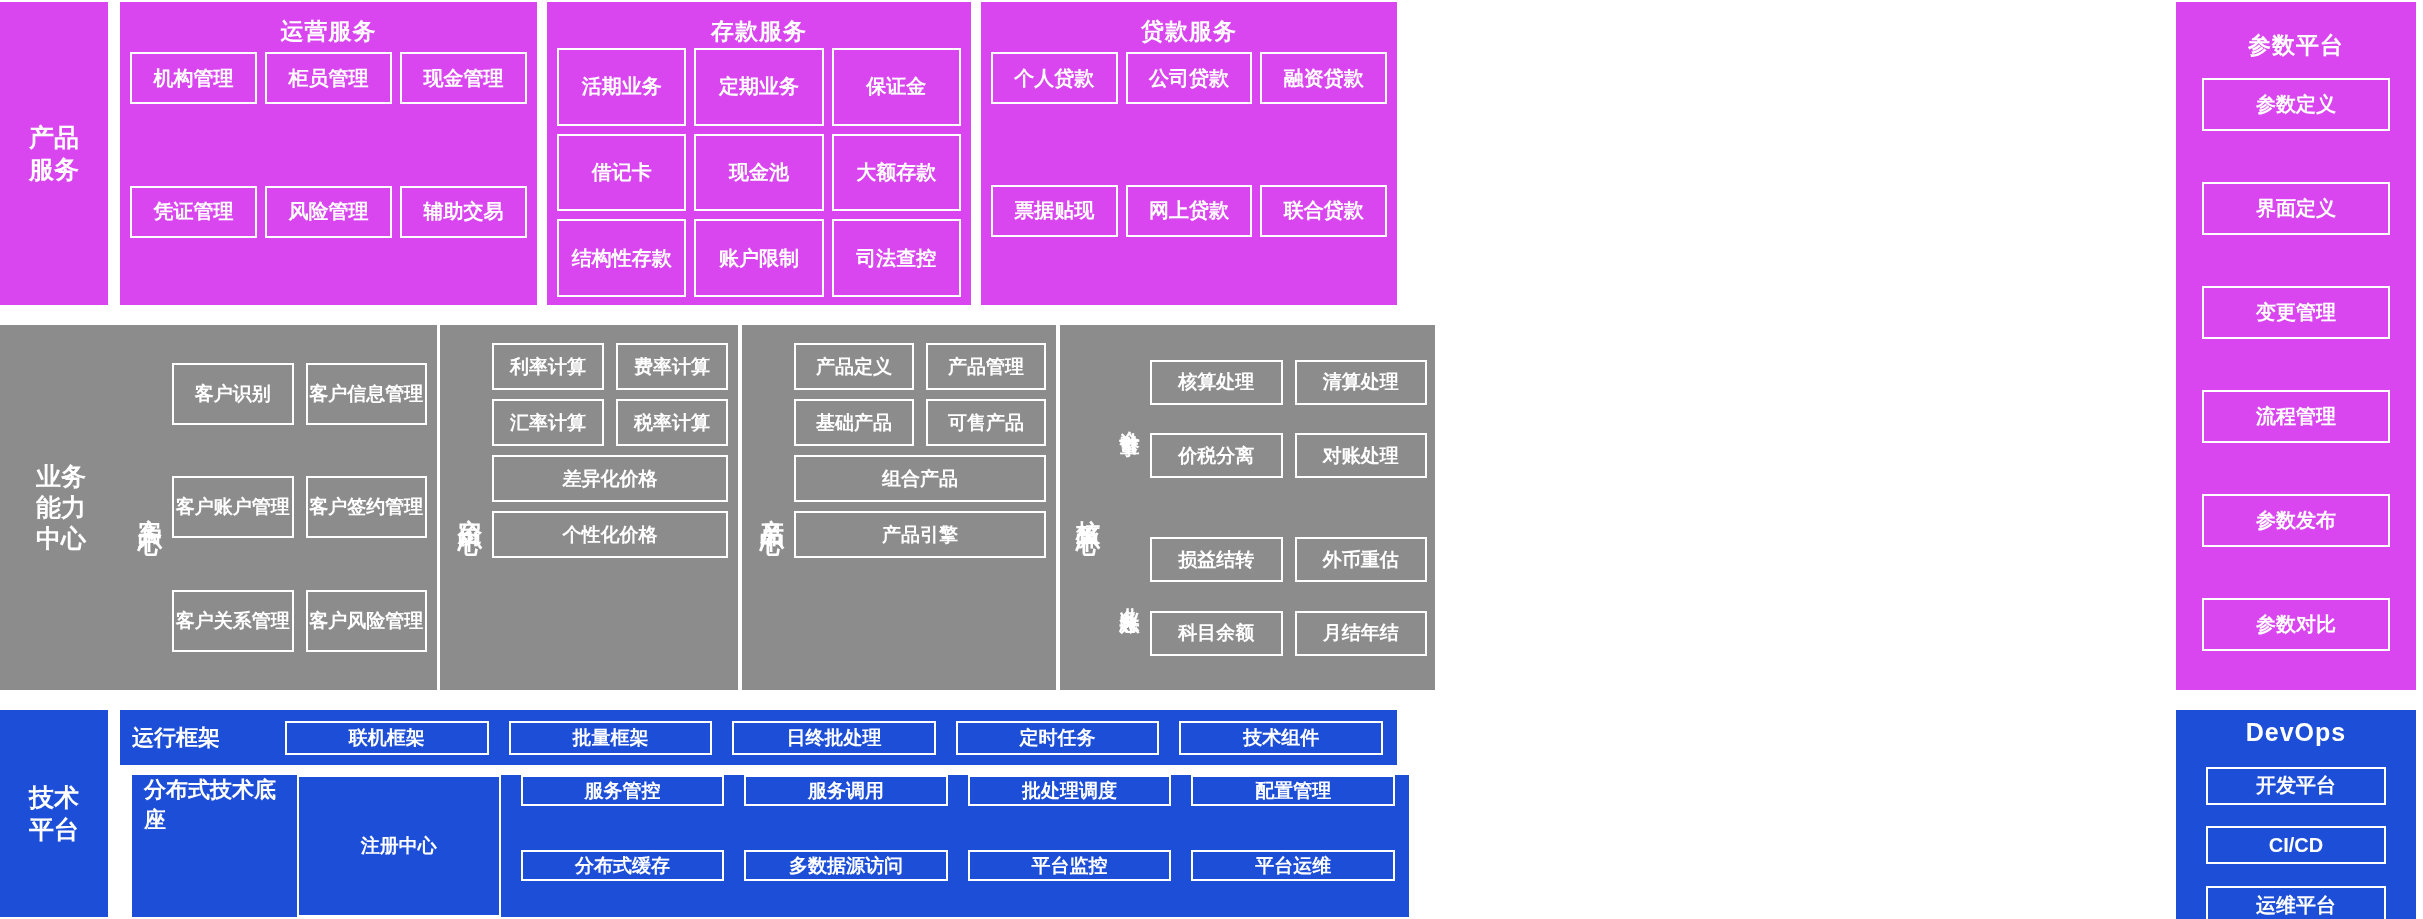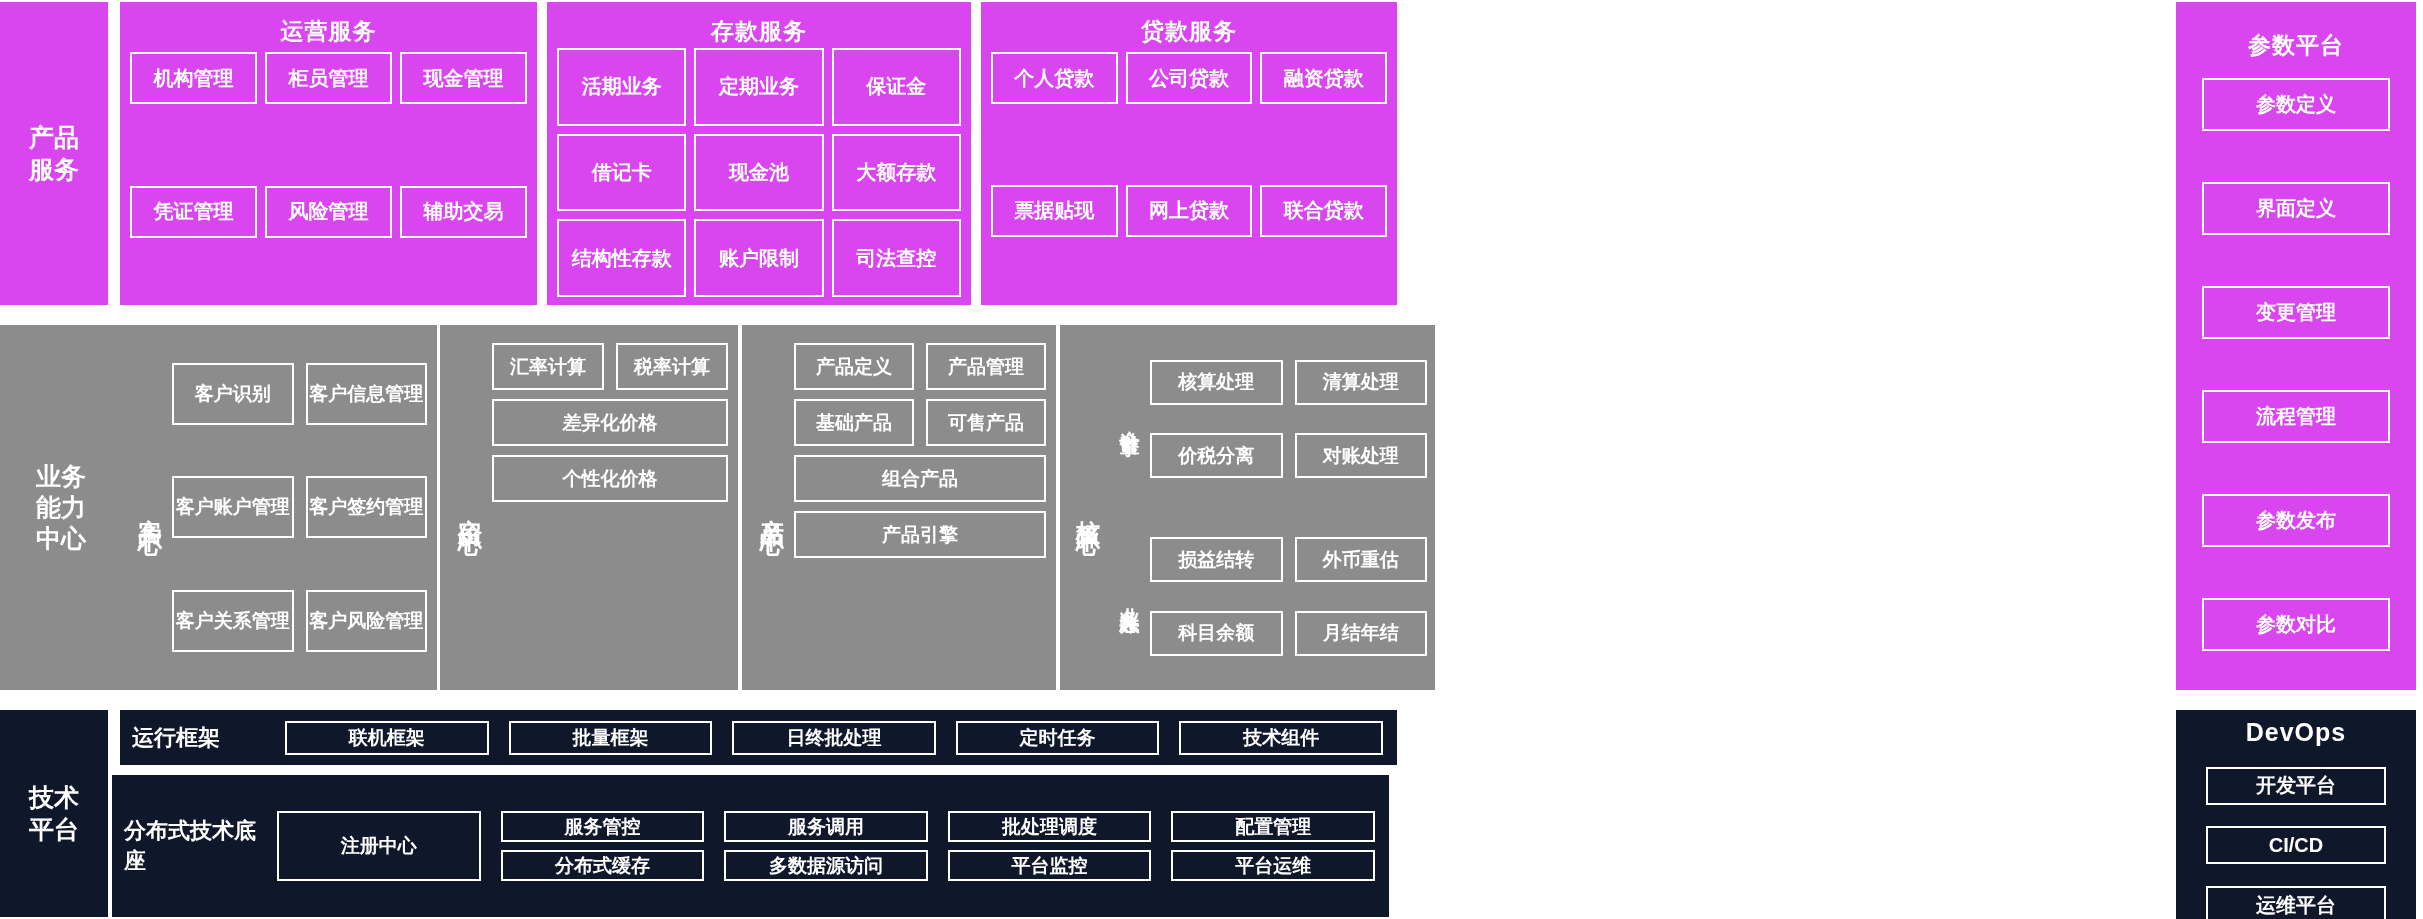--- a/index.html
+++ b/index.html
@@ -31,21 +31,21 @@
   .vlabel{
     display:flex;align-items:center;justify-content:center;
     color:#fff;font-weight:bold;
     writing-mode:vertical-rl;text-orientation:upright;
     letter-spacing:4px;line-height:1;
   }
 
   
   .teal{background:#d946ef;}
   .gray{background:#8C8C8C;}
-  .blue{background:#0f172a;}
+  .blue{background:#1d4ed8;}
 
   #row1-label{left:0;top:2px;width:108px;height:303px;font-size:25px;}
   #ops-panel{position:absolute;left:120px;top:2px;width:417px;height:303px;}
   #dep-panel{position:absolute;left:547px;top:2px;width:424px;height:303px;}
   #loan-panel{position:absolute;left:981px;top:2px;width:416px;height:303px;}
 
   .p1-title{font-size:23px;padding-top:14px;}
   .p1-grid{
     position:absolute;left:0;right:0;top:50px;bottom:10px;
     display:grid;grid-template-columns:repeat(3,1fr);
@@ -100,21 +100,21 @@
   #acct-panel .r2-inner{left:6px;right:0;}
   #acct-panel .acct-sub{display:flex;flex:1 1 auto;}
   #acct-panel .acct-sublab{width:40px;font-size:20px;flex:0 0 auto;letter-spacing:2px;}
   #acct-panel .acct-cells{flex:1 1 auto;display:flex;flex-direction:column;justify-content:space-evenly;gap:6px;padding-right:8px;}
   #acct-panel .r2-row .cell{height:45px;font-size:19px;}
   #acct-group{flex:1 1 auto;display:flex;flex-direction:column;justify-content:space-between;gap:14px;}
 
   
   #row3-label{position:absolute;left:0;top:710px;width:108px;height:207px;font-size:25px;}
   #tech-a{position:absolute;left:120px;top:710px;width:1277px;height:55px;display:flex;align-items:center;}
-  #tech-b{position:absolute;left:112px;top:775px;width:1277px;height:142px;display:flex;align-items:center;}
+  #tech-b{position:absolute;left:132px;top:775px;width:1277px;height:142px;display:flex;}
   .tech-lab{width:165px;flex:0 0 auto;color:#fff;font-weight:bold;font-size:22px;padding-left:12px;box-sizing:border-box;}
   .tech-cells{flex:1 1 auto;display:grid;grid-template-columns:repeat(5,1fr);gap:8px 20px;padding-right:14px;}
   #tech-a .cell{height:34px;font-size:19px;}
   #tech-b .cell{height:31px;font-size:19px;}
   #tech-b .regcenter{grid-row:1 / span 2;height:auto;}
 
   
   #devops-panel{position:absolute;left:2176px;top:710px;width:240px;height:237px;}
   #devops-panel .panel-title{font-size:25px;padding-top:8px;}
   #devops-list{position:absolute;left:30px;right:30px;top:46px;bottom:12px;display:flex;flex-direction:column;justify-content:space-around;}
@@ -201,20 +201,24 @@
         </div>
       </div>
     </div>
   </div>
 
   <div class="panel gray" id="price-panel">
     <div class="r2-inner">
       <div class="vlabel r2-vlab">定价中心</div>
       <div class="r2-body">
         <div class="r2-row">
+          <div class="cell">利率计算</div>
+          <div class="cell">费率计算</div>
+        </div>
+        <div class="r2-row">
           <div class="cell">汇率计算</div>
           <div class="cell">税率计算</div>
         </div>
         <div class="r2-row wide">
           <div class="cell">差异化价格</div>
         </div>
         <div class="r2-row wide">
           <div class="cell">个性化价格</div>
         </div>
       </div>

